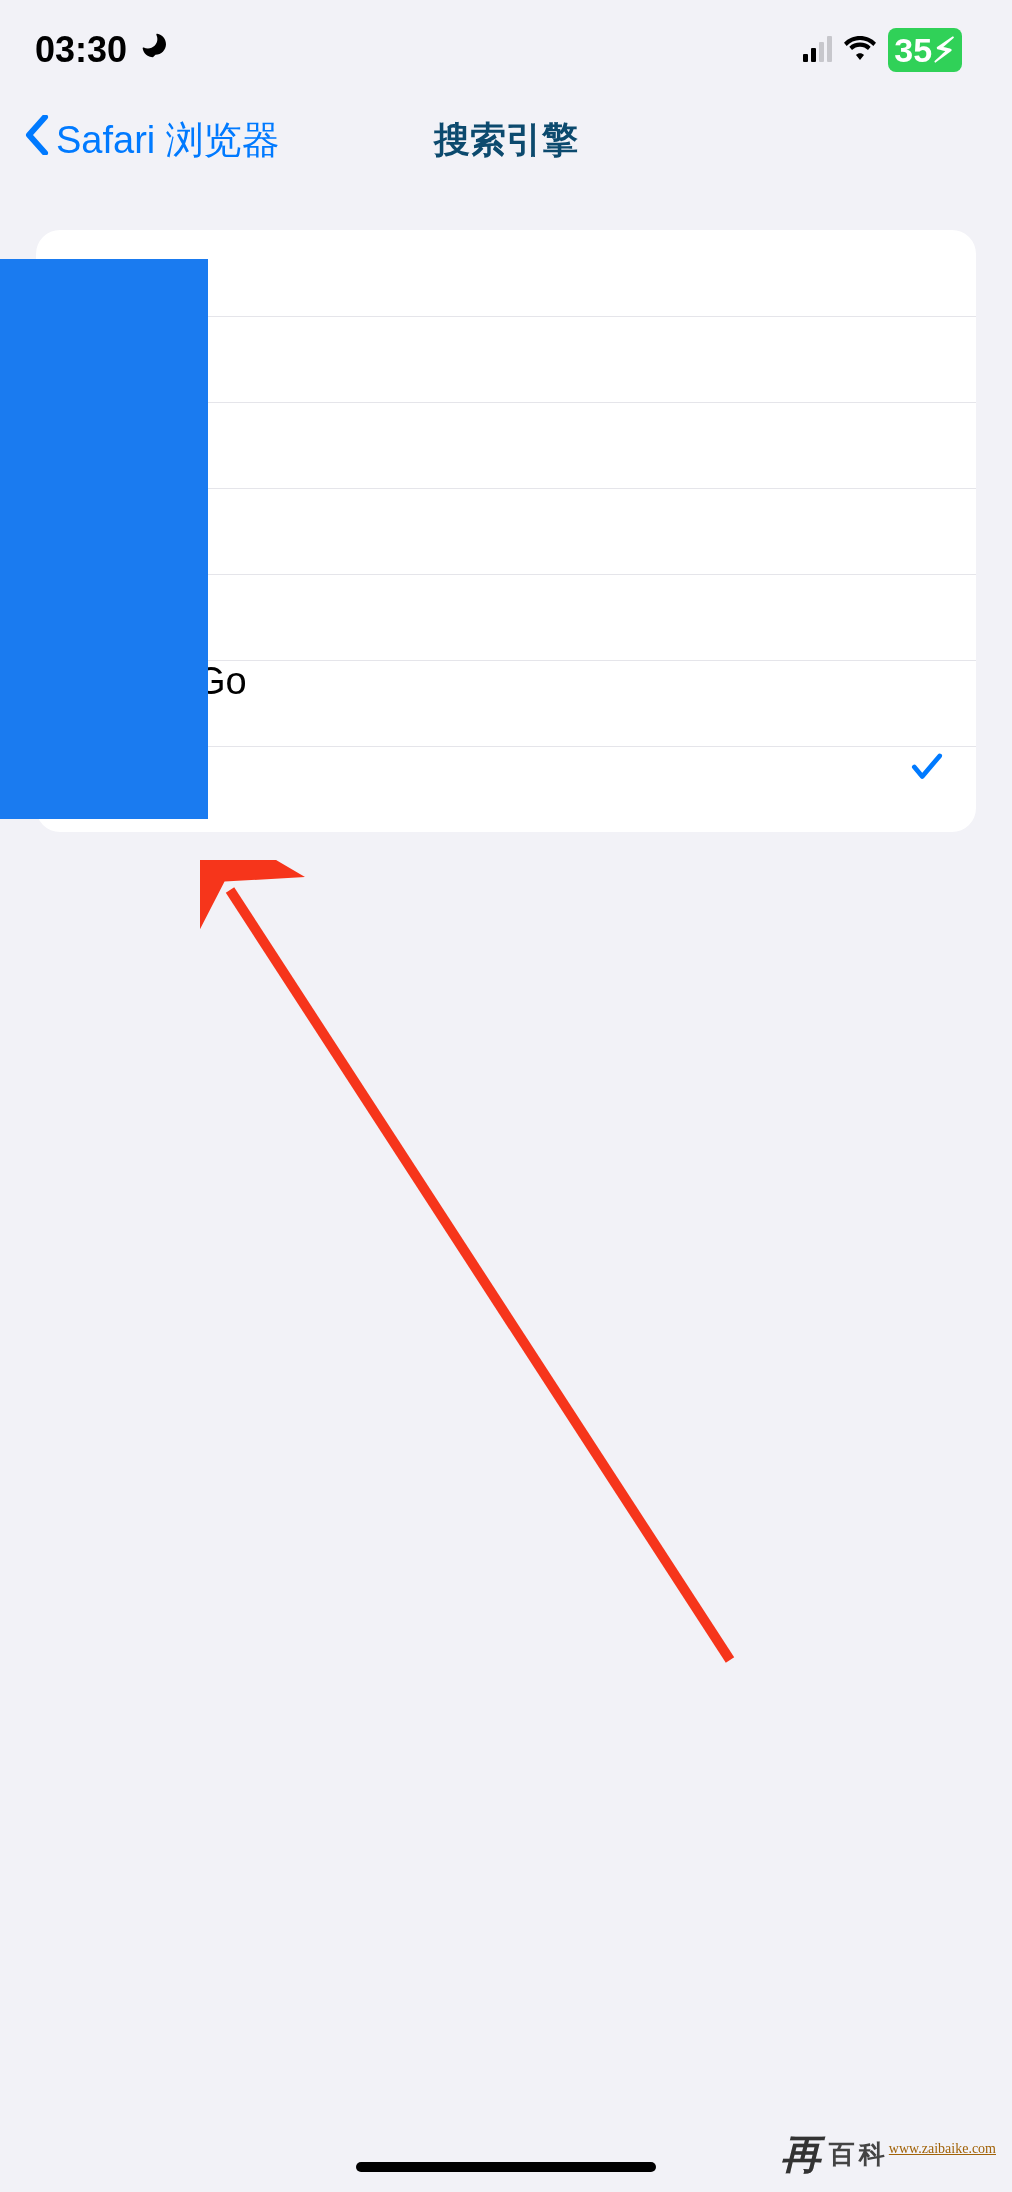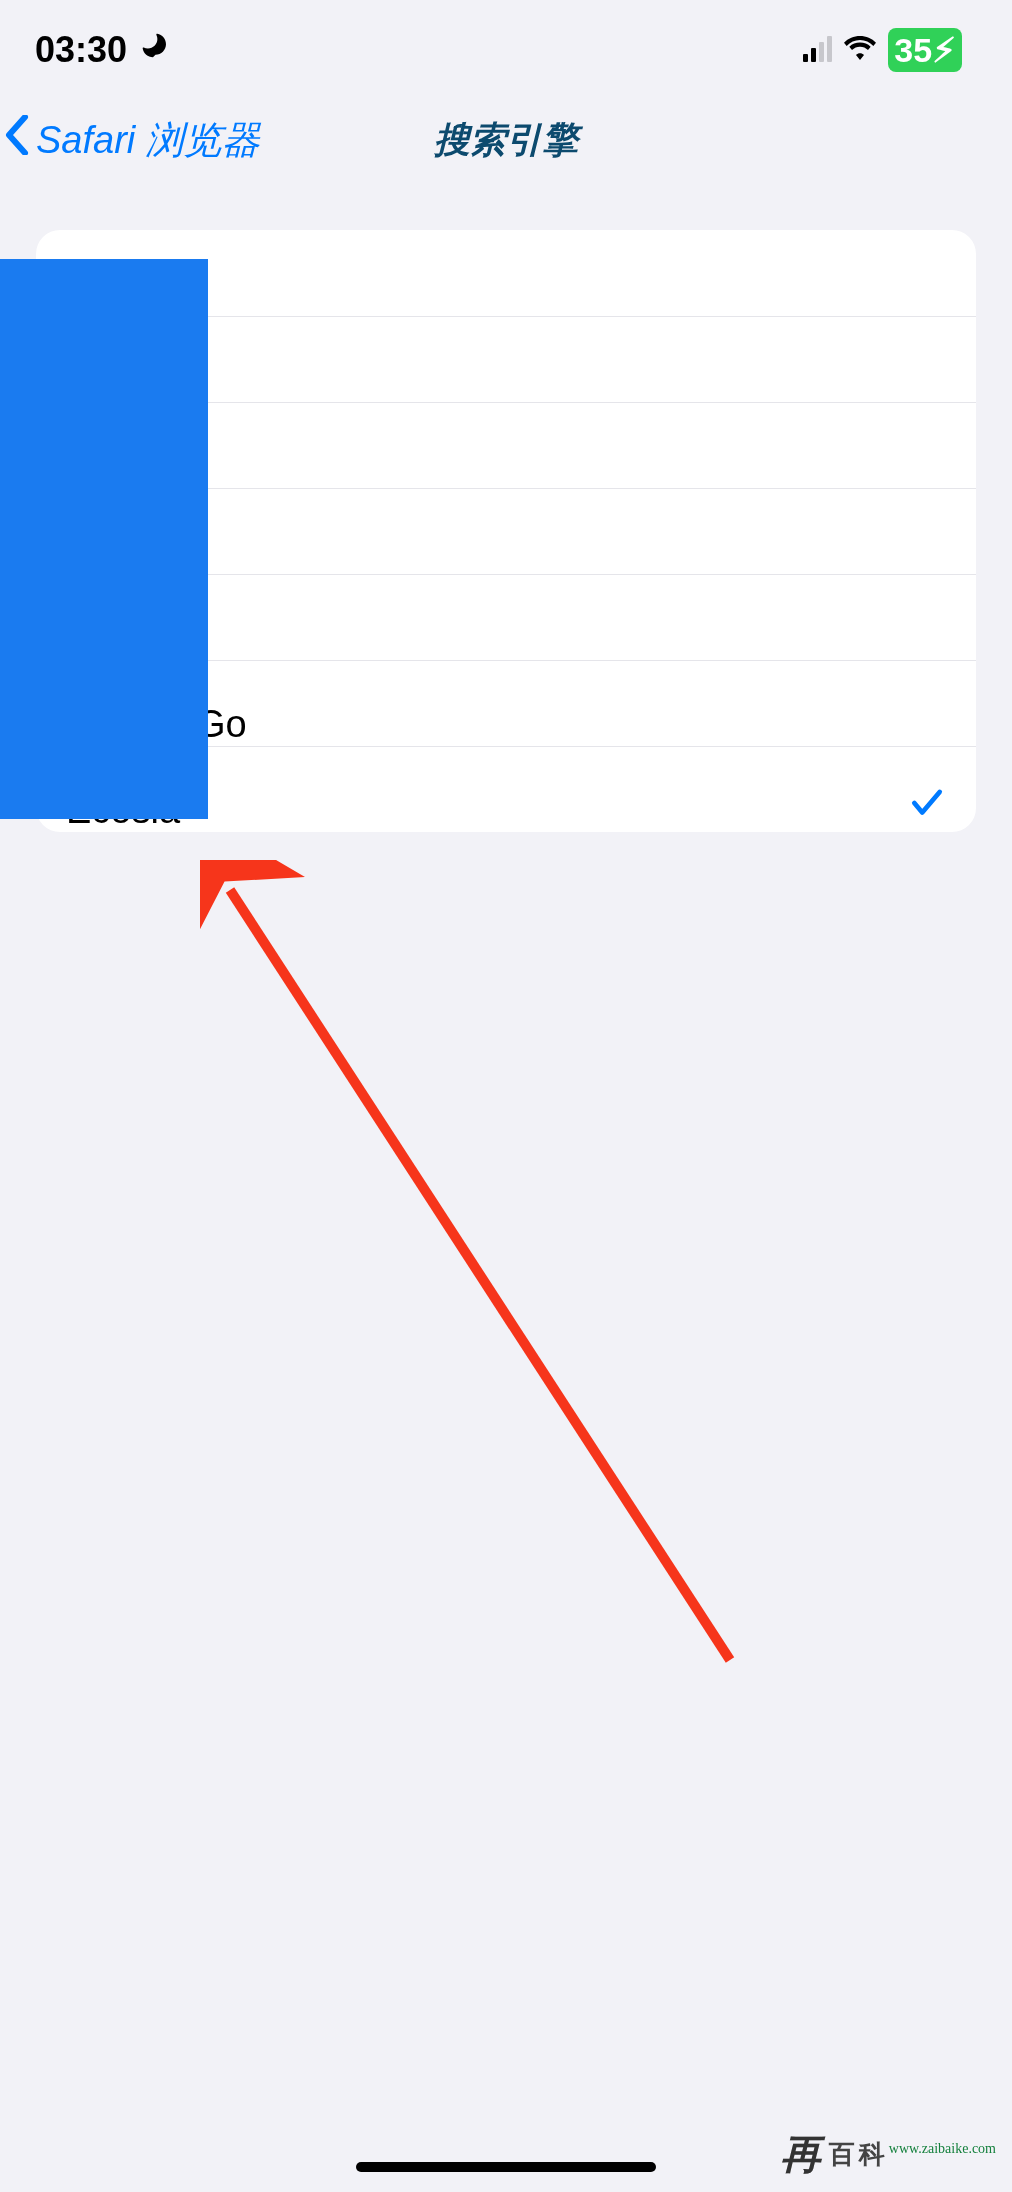--- a/index.html
+++ b/index.html
@@ -37,22 +37,21 @@
     .signal-bars { display: inline-flex; align-items: flex-end; gap: 3px; height: 24px; }
     .signal-bars span { width: 5px; background: #000; border-radius: 1px; }
     .signal-bars span:nth-child(1){height:8px;} .signal-bars span:nth-child(2){height:14px;}
     .signal-bars span:nth-child(3){height:20px;background:#c7c7cc;} .signal-bars span:nth-child(4){height:26px;background:#c7c7cc;}
     .wifi-icon { font-size: 30px; }
     .nav-bar {
       height: 80px;
       display: flex;
       align-items: center;
       position: relative;
-      padding: 0 4px;
-      font-style: italic;
+      padding: 0 24px;
     }
     .back-button {
       display: flex;
       align-items: center;
       color: #007aff;
       font-size: 38px;
       gap: 6px;
     }
     .back-chevron { font-size: 44px; font-weight: 300; }
     .nav-title {
@@ -68,21 +67,21 @@
       padding: 0 36px;
     }
     .list-group {
       background: #fff;
       border-radius: 24px;
       overflow: hidden;
     }
     .list-row {
       height: 86px;
       display: flex;
-      align-items: flex-end;
+      align-items: flex-start;
       justify-content: space-between;
       padding: 0 30px;
       font-size: 38px;
       color: #000;
       position: relative;
     }
     .list-row + .list-row::before {
       content: "";
       position: absolute;
       left: 30px;
@@ -134,21 +133,21 @@
       font-size: 40px;
       font-weight: bold;
       font-style: italic;
       color: #333;
       background: linear-gradient(#888, #ccc, #888);
       -webkit-background-clip: text;
       background-clip: text;
     }
     .wm-text { display:flex; line-height:1; }
     .wm-cn { font-size: 26px; font-weight: bold; letter-spacing: 4px; color:#444; }
-    .wm-url { font-size: 14px; color:#15803d; }
+    .wm-url { font-size: 14px; color:#a16207;text-decoration:underline; }
   </style>
 </head>
 <body>
 
 <div class="status-bar">
   <div class="status-left">
     <span>03:30</span>
     <span class="moon-icon">
       <svg width="28" height="28" viewBox="0 0 24 24">
           <path fill="#000" d="M12.3 22c-4.9 0-9-3.6-9.8-8.3-.1-.6.5-1.1 1-.8 1.2.6 2.6.9 4 .9 5 0 9-4 9-9 0-1.4-.3-2.8-.9-4-.3-.5.2-1.1.8-1 4.7.8 8.3 4.9 8.3 9.8 0 5.5-4.5 10-10 10z" transform="scale(0.9) translate(1,1)"></path>

